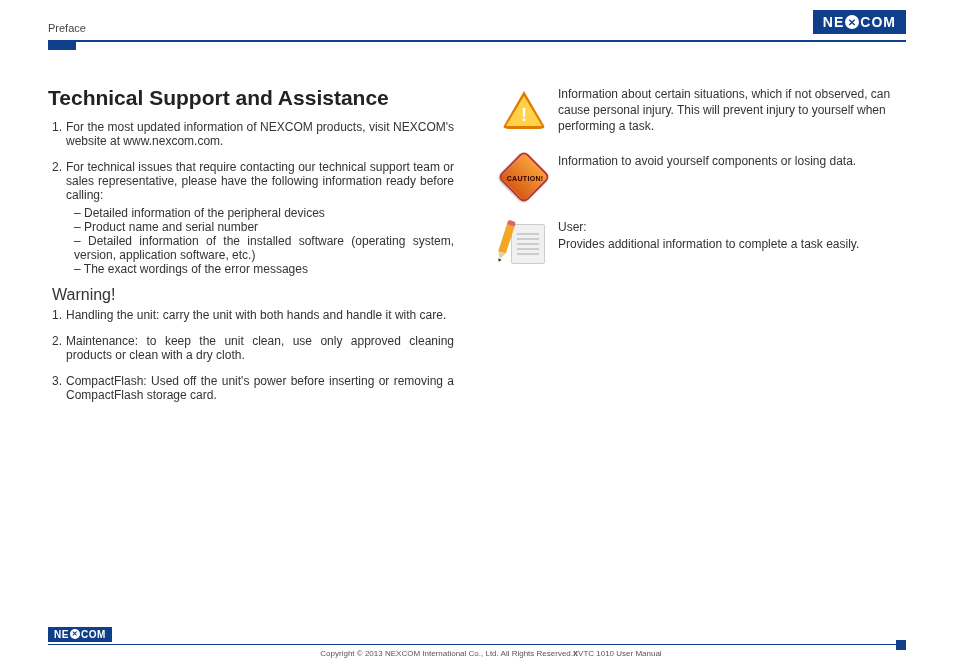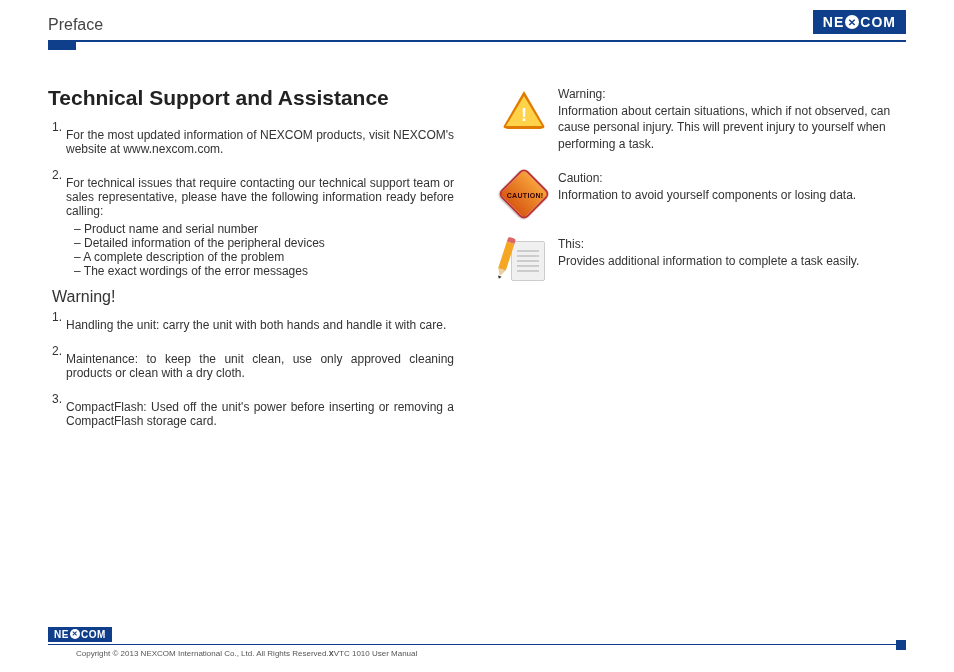--- a/index.html
+++ b/index.html
@@ -10,21 +10,21 @@
     font-family: "Segoe UI", Arial, sans-serif;
     color: #333333;
     position: relative;
   }
   .header {
     display: flex;
     justify-content: space-between;
     align-items: flex-end;
     padding: 10px 48px 4px 48px;
   }
-  .header-title { font-size: 16px; color: #444; }
+  .header-title { font-size: 11px; color: #444; }
   .logo {
     background: #0f3f8a;
     color: #fff;
     font-weight: 700;
     letter-spacing: 1px;
     padding: 4px 10px;
     font-size: 14px;
     display: inline-flex;
     align-items: center;
   }
@@ -58,21 +58,21 @@
   .col { flex: 1; font-size: 12px; color: #333; }
   h2.section {
     font-size: 21px;
     font-weight: 700;
     color: #222;
     margin-bottom: 10px;
   }
   .numlist { list-style: none; padding-left: 4px; }
   .numlist > li { display:flex; margin-bottom:4px; text-align: justify; }
   .numlist > li .n { width: 14px; flex-shrink:0; }
-  .numlist > li .t { flex:1;margin-top:8px; }
+  .numlist > li .t { flex:1; }
   .sublist { list-style:none; padding-left: 26px; margin-top:2px; margin-bottom:10px;}
   .sublist li::before { content:"– "; }
   .sublist li { text-align: justify; font-size:12px;}
   .warning-label { margin: 10px 0 4px 4px; font-size:16px;}
   .spacer { height: 8px; }
   .conv-item { display:flex; gap:10px; margin-bottom:18px; align-items:flex-start;}
   .conv-icon { width:48px; height:48px; flex-shrink:0; display:flex; align-items:center; justify-content:center;}
   .conv-text { font-size:12px; line-height:1.35; }
   .conv-text .h { display:block; margin-bottom:1px;}
   
@@ -124,21 +124,21 @@
   .pencil .body{ width:8px;height:28px;background:#f5a623; margin:0 auto;}
   .pencil .tip{width:0;height:0;border-left:4px solid transparent;border-right:4px solid transparent;border-top:7px solid #e8cfa0;}
   .pencil .lead{width:0;height:0;border-left:2px solid transparent;border-right:2px solid transparent;border-top:3px solid #333; margin:-7px auto 0; position:relative; top:7px;}
   .pencil .eraser{width:8px;height:5px;background:#d66; border-top-left-radius:2px;border-top-right-radius:2px;}
   .footer{
     position:absolute;
     left:48px; right:48px; bottom:14px;
   }
   .bot-rule{ height:1.5px; background:#0f3f8a; position:relative; margin-bottom:3px;}
   .bot-right-block{ position:absolute; right:0; top:-4px; width:10px;height:10px; background:#0f3f8a;}
-  .foot-row{ display:flex; justify-content:flex-start; align-items:center; font-size:8px; color:#555;margin-left:28px;}
+  .foot-row{ display:flex; justify-content:center; align-items:center; font-size:8px; color:#555;margin-left:28px;}
   .foot-logo{
     background:#0f3f8a; color:#fff; font-weight:700; padding:2px 6px; font-size:10px; letter-spacing:0.5px;
     display:inline-flex; align-items:center; margin-bottom:2px;
   }
   .foot-logo .x{ background:#fff;color:#0f3f8a;border-radius:50%;width:10px;height:10px;display:inline-flex;align-items:center;justify-content:center;font-size:7px;margin:0 1px;}
   .foot-center{ font-weight:700; font-size:9px;}
 </style>
 </head>
 <body>
 
@@ -167,23 +167,23 @@
       </li>
     </ol>
     <div class="spacer"></div>
     <ol class="numlist">
       <li>
         <span class="n">2.</span>
         <span class="t">For technical issues that require contacting our technical support team or sales representative, please have the following information ready before calling:</span>
       </li>
     </ol>
     <ul class="sublist">
+      <li>Detailed information of the peripheral devices</li>
       <li>Product name and serial number</li>
-      <li>Detailed information of the peripheral devices</li>
-      <li>A complete description of the problem</li>
+      <li>Detailed information of the installed software (operating system, version, application software, etc.)</li>
       <li>The exact wordings of the error messages</li>
     </ul>
     <div class="warning-label">Warning!</div>
     <ol class="numlist">
       <li>
         <span class="n">1.</span>
         <span class="t">Handling the unit: carry the unit with both hands and handle it with care.</span>
       </li>
     </ol>
     <div class="spacer"></div>
@@ -205,51 +205,49 @@
   <div class="col">
 
     <div class="conv-item">
       <div class="conv-icon">
         <div class="tri-outer">
             <div class="tri-inner"></div>
             <div class="tri-mark">!</div>
           </div>
       </div>
       <div class="conv-text">
-        <span class="h">Warning:</span>
         <span>Information about certain situations, which if not observed, can cause personal injury. This will prevent injury to yourself when performing a task.</span>
       </div>
     </div>
 
     <div class="conv-item">
       <div class="conv-icon">
         <div class="diamond">
             <span>CAUTION!</span>
           </div>
       </div>
       <div class="conv-text">
-        <span class="h">Caution:</span>
         <span>Information to avoid yourself components or losing data.</span>
       </div>
     </div>
 
     <div class="conv-item">
       <div class="conv-icon">
         <div class="note-icon">
           <div class="paper"></div>
           <div class="pencil">
               <div class="eraser"></div>
               <div class="body"></div>
               <div class="tip"></div>
               <div class="lead"></div>
             </div>
         </div>
       </div>
       <div class="conv-text">
-        <span class="h">This:</span>
+        <span class="h">User:</span>
         <span>Provides additional information to complete a task easily.</span>
       </div>
     </div>
   </div>
 </div>
 
 <div class="footer">
   <div class="foot-logo">
     <span>N</span>
       <span>E</span>

